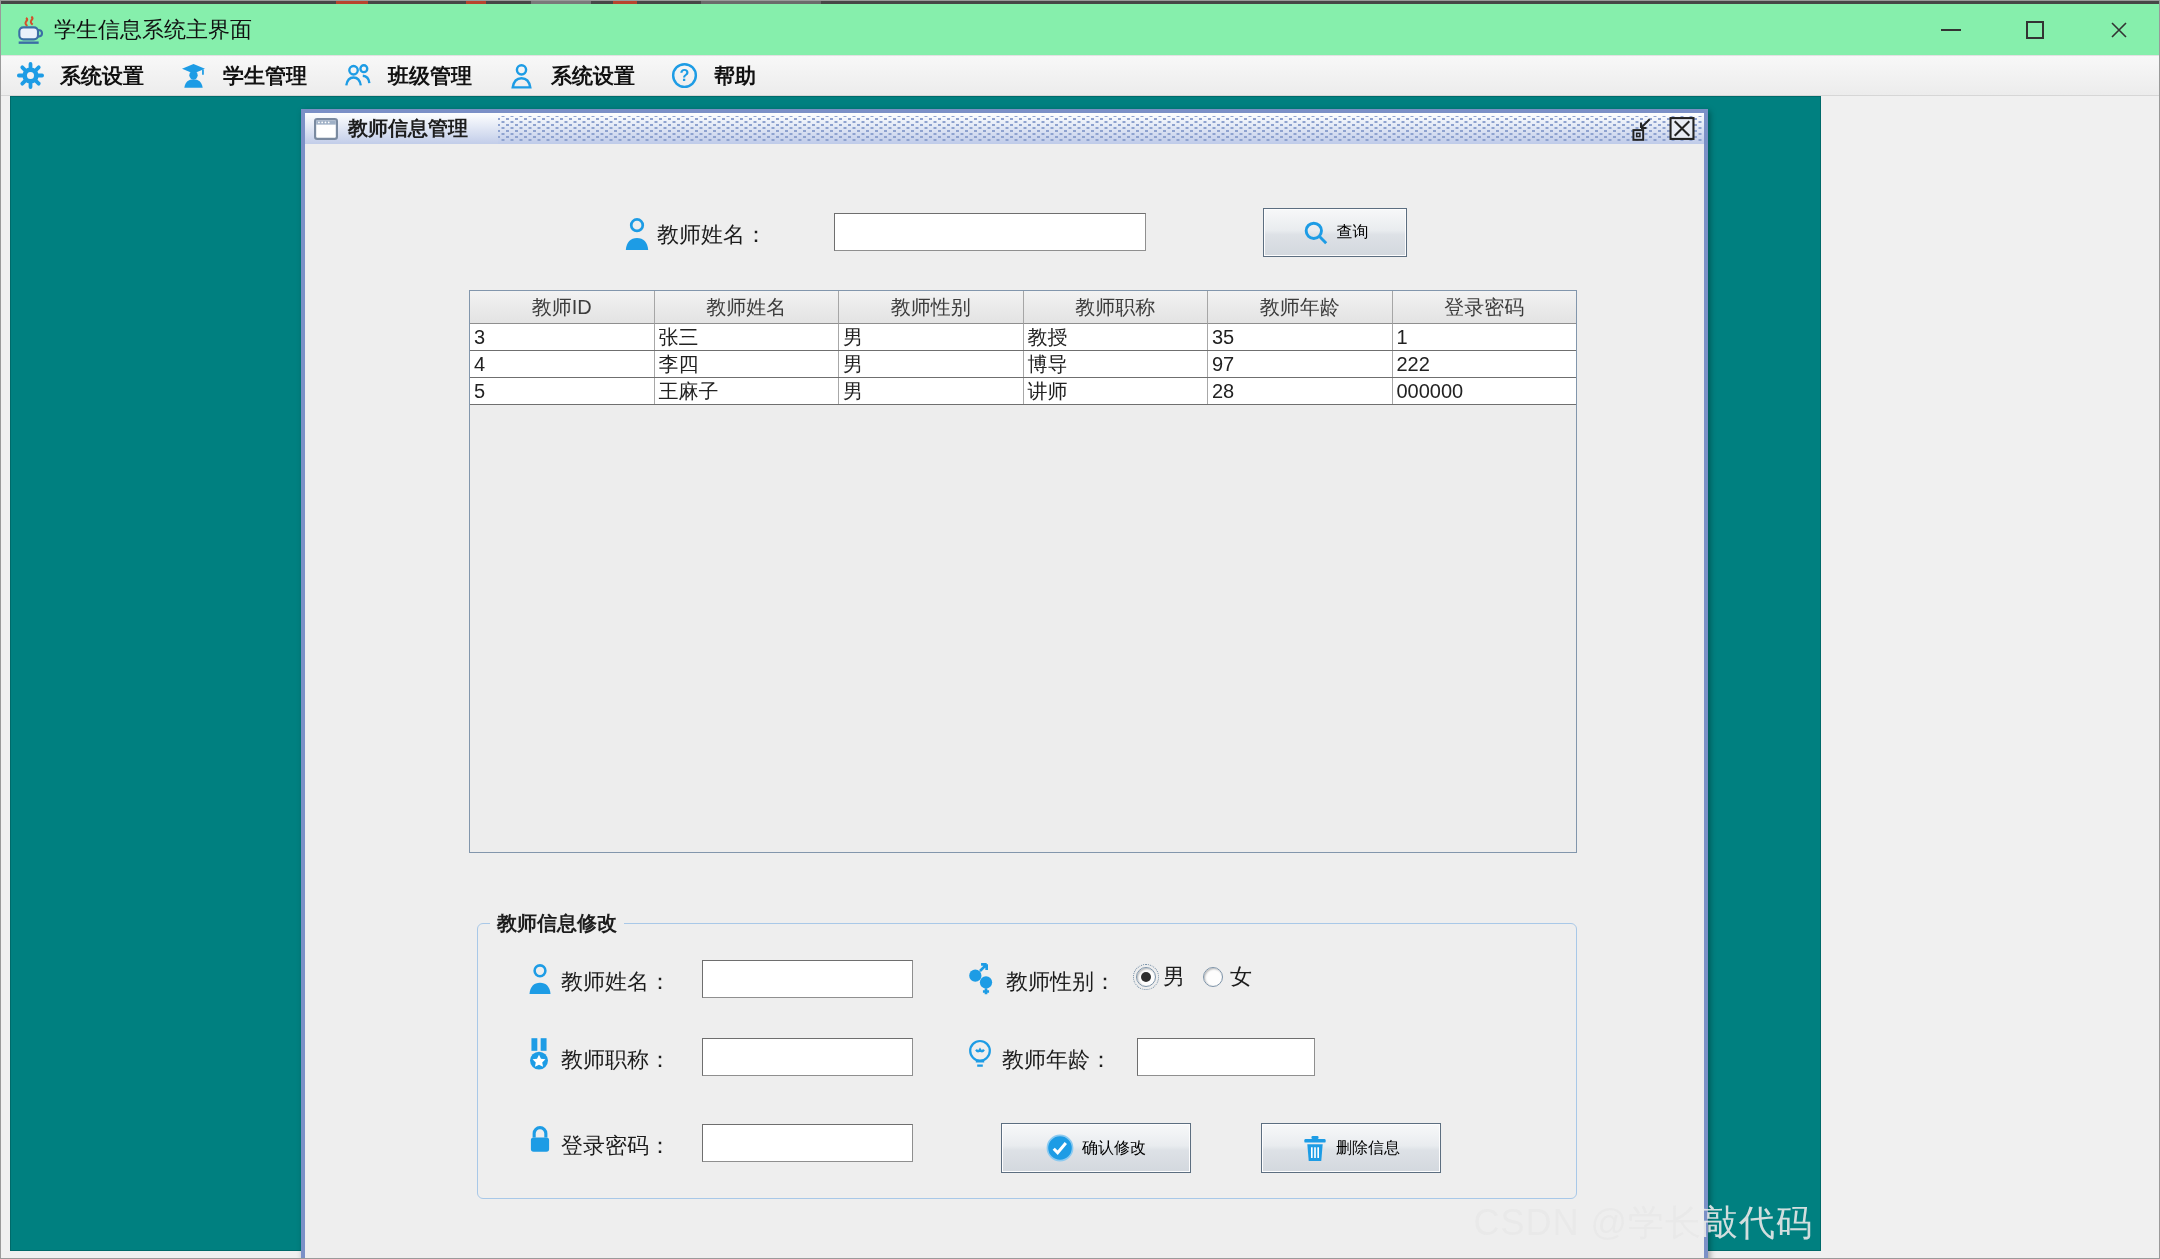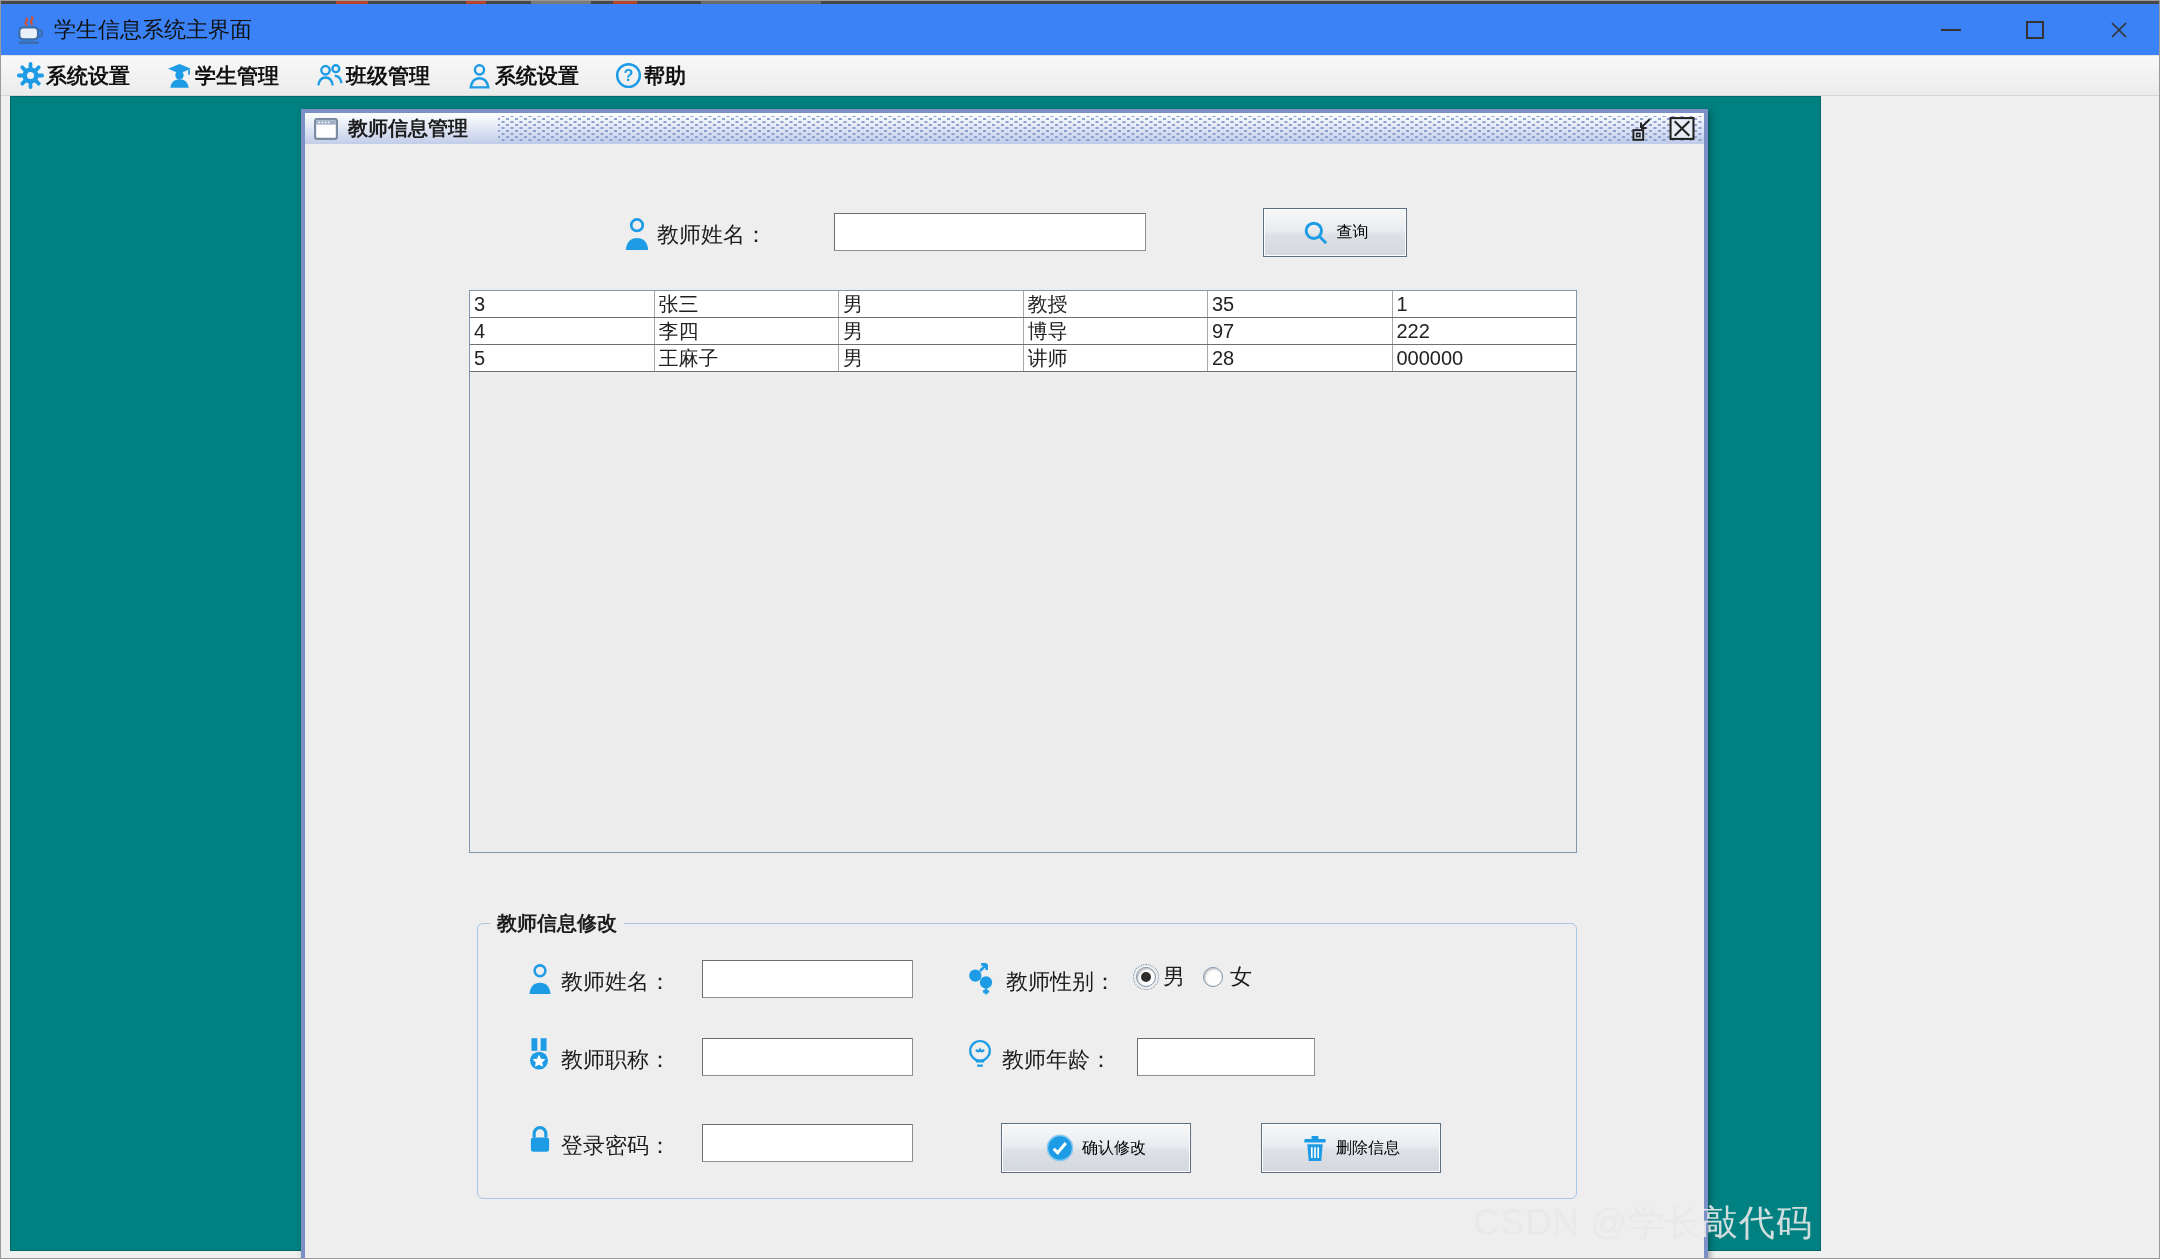--- a/index.html
+++ b/index.html
@@ -6,34 +6,34 @@
   html,body { background:#c9c9c9; }
   body { font-family:"Liberation Sans", sans-serif; }
   .screen { position:relative; width:2160px; height:1259px; background:#f0f0f0; overflow:hidden;
             border:1px solid #9a9a9a; }
 
   
   .frag-strip { position:absolute; left:0; top:0; width:2160px; height:3px; background:#474747; }
   .frag-strip span { position:absolute; top:0; height:3px; }
 
   
-  .titlebar { position:absolute; left:0; top:3px; width:2160px; height:52px; background:#3b82f6;
+  .titlebar { position:absolute; left:0; top:3px; width:2160px; height:52px; background:#86efac;
               border-bottom:1px solid #e2e2e2; display:flex; align-items:center; }
   .app-icon { margin-left:13px; width:32px; height:32px; flex:0 0 auto; }
   .win-title { margin-left:8px; font-size:22px; color:#111; }
   .win-controls { margin-left:auto; display:flex; height:100%; }
   .win-btn { width:84px; height:100%; display:flex; align-items:center; justify-content:center; cursor:default; }
   .glyph-min { width:20px; height:0; border-top:2px solid #333; }
   .glyph-max { width:18px; height:18px; border:2px solid #333; }
 
   
   .menubar { position:absolute; left:0; top:55px; width:2160px; height:40px;
              background:linear-gradient(#f8f8f8,#ececec); border-bottom:1px solid #d6d6d6;
              display:flex; align-items:center; padding-left:6px; }
-  .menu-item { display:flex; align-items:center; gap:2px; height:100%; padding:0 26px 0 10px;
+  .menu-item { display:flex; align-items:center; gap:16px; height:100%; padding:0 26px 0 10px;
                font-size:21px; font-weight:bold; color:#111; }
   .menu-item svg { flex:0 0 auto; }
 
   
   .desktop { position:absolute; left:0; top:95px; width:1828px; height:1164px; background:#f0f0f0; overflow:hidden; }
   .teal { position:absolute; left:9px; right:8px; top:0; bottom:9px; background:#008080; border:1px solid #006a6a; }
 
   
   .iframe-win { position:absolute; left:300px; top:13px; width:1407px; height:1210px;
                 border:4px solid #7b90c7; background:#eeeeee; box-shadow:2px 2px 6px rgba(0,0,0,.35); }
@@ -229,20 +229,28 @@
         <input class="search-input" type="text" style="">
         <div class="btn search-btn">
           <svg width="27" height="27" viewBox="0 0 24 24" fill="none" stroke="#1d9ce5" stroke-width="2.6">
             <circle cx="10.5" cy="10.5" r="6.8"></circle>
             <path d="M15.8 15.8 L21.5 21.5"></path>
           </svg>
           <span>查询</span>
         </div>
 
         <div class="scrollpane">
+          <div class="thead">
+            <div class="th">教师ID</div>
+            <div class="th">教师姓名</div>
+            <div class="th">教师性别</div>
+            <div class="th">教师职称</div>
+            <div class="th">教师年龄</div>
+            <div class="th">登录密码</div>
+          </div>
           <div class="tr">
             <div class="td">3</div>
             <div class="td">张三</div>
             <div class="td">男</div>
             <div class="td">教授</div>
             <div class="td">35</div>
             <div class="td">1</div>
           </div>
           <div class="tr">
             <div class="td">4</div>

